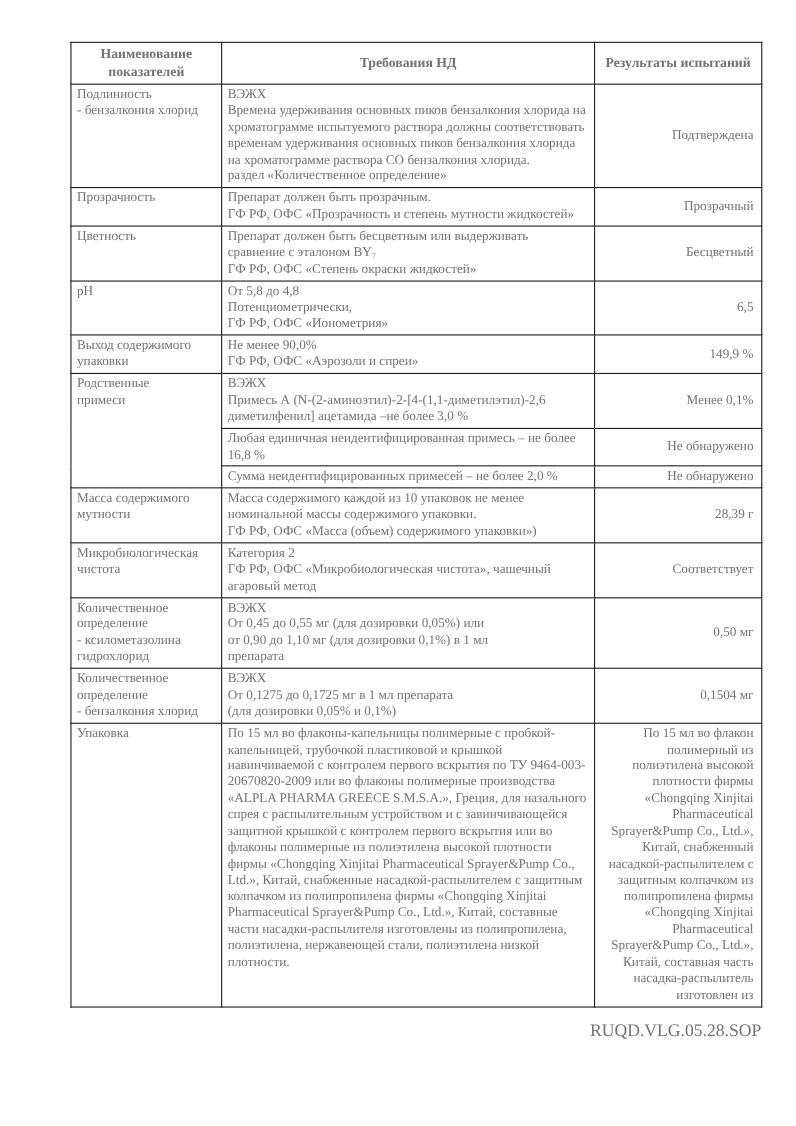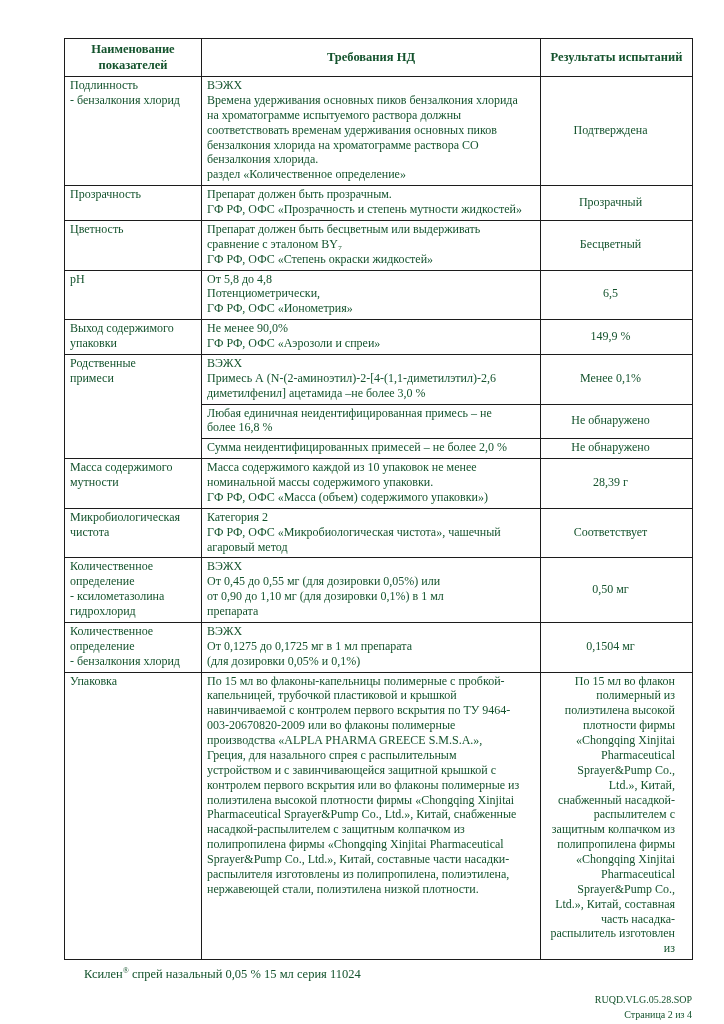--- a/index.html
+++ b/index.html
@@ -9,21 +9,21 @@
   }
   .page {
     position: relative;
     width: 724px;
     height: 1024px;
     box-sizing: border-box;
     background: #ffffff;
     padding: 38px 32px 0 64px;
     overflow: hidden;
     font-family: "Liberation Serif", "DejaVu Serif", serif;
-    color: #14532d;
+    color: #737373;
   }
   table.spec-table {
     border-collapse: collapse;
     table-layout: fixed;
     width: 628px;
     font-size: 12px;
     line-height: 1.24;
   }
   .spec-table th, .spec-table td {
     border: 1.6px solid #1c1c1c;
@@ -31,47 +31,47 @@
   }
   .spec-table th {
     font-weight: bold;
     text-align: center;
     vertical-align: middle;
     padding: 3px 4px;
     white-space: pre-line;
     font-size: 12.5px;
   }
   .spec-table td {
-    padding: 1px 17px 3px 5px;
+    padding: 1px 7px 3px 5px;
     vertical-align: top;
     white-space: pre-line;
     text-align: left;
   }
   .spec-table td.c-res {
-    text-align: center;
+    text-align: right;
     vertical-align: middle;
   }
   .spec-table tr.packaging td.c-res {
     text-align: right;
     vertical-align: top;
   }
   .caption {
     margin: 6px 0 0 20px;
     font-size: 12.5px;
     white-space: nowrap;
   }
   .caption sup {
     font-size: 8px;
     vertical-align: super;
   }
   .footer-right {
     width: 628px;
     margin-top: 10px;
     text-align: right;
-    font-size: 10px;
+    font-size: 16px;
     line-height: 1.5;
   }
 </style>
 </head>
 <body>
 
 <div class="page">
 
   <table class="spec-table">
     <colgroup>
@@ -184,22 +184,18 @@
 
       <tr class="packaging">
         <td class="c-name">Упаковка</td>
         <td class="c-req">По 15 мл во флаконы-капельницы полимерные с пробкой-капельницей, трубочкой пластиковой и крышкой навинчиваемой с контролем первого вскрытия по ТУ 9464-003-20670820-2009 или во флаконы полимерные производства «ALPLA PHARMA GREECE S.M.S.A.», Греция, для назального спрея с распылительным устройством и с завинчивающейся защитной крышкой с контролем первого вскрытия или во флаконы полимерные из полиэтилена высокой плотности фирмы «Chongqing Xinjitai Pharmaceutical Sprayer&amp;Pump Co., Ltd.», Китай, снабженные насадкой-распылителем с защитным колпачком из полипропилена фирмы «Chongqing Xinjitai Pharmaceutical Sprayer&amp;Pump Co., Ltd.», Китай, составные части насадки-распылителя изготовлены из полипропилена, полиэтилена, нержавеющей стали, полиэтилена низкой плотности.</td>
         <td class="c-res">По 15 мл во флакон полимерный из полиэтилена высокой плотности фирмы «Chongqing Xinjitai Pharmaceutical Sprayer&amp;Pump Co., Ltd.», Китай, снабженный насадкой-распылителем с защитным колпачком из полипропилена фирмы «Chongqing Xinjitai Pharmaceutical Sprayer&amp;Pump Co., Ltd.», Китай, составная часть насадка-распылитель изготовлен из</td>
       </tr>
 
     </tbody>
   </table>
 
-  <div class="caption">
-    <span>Ксилен</span><sup>®</sup><span> спрей назальный 0,05 % 15 мл серия 11024</span>
-  </div>
 
   <div class="footer-right">
     <div>RUQD.VLG.05.28.SOP</div>
-    <div>Страница 2 из 4</div>
   </div>
 
 </div>
 
 </body></html>

